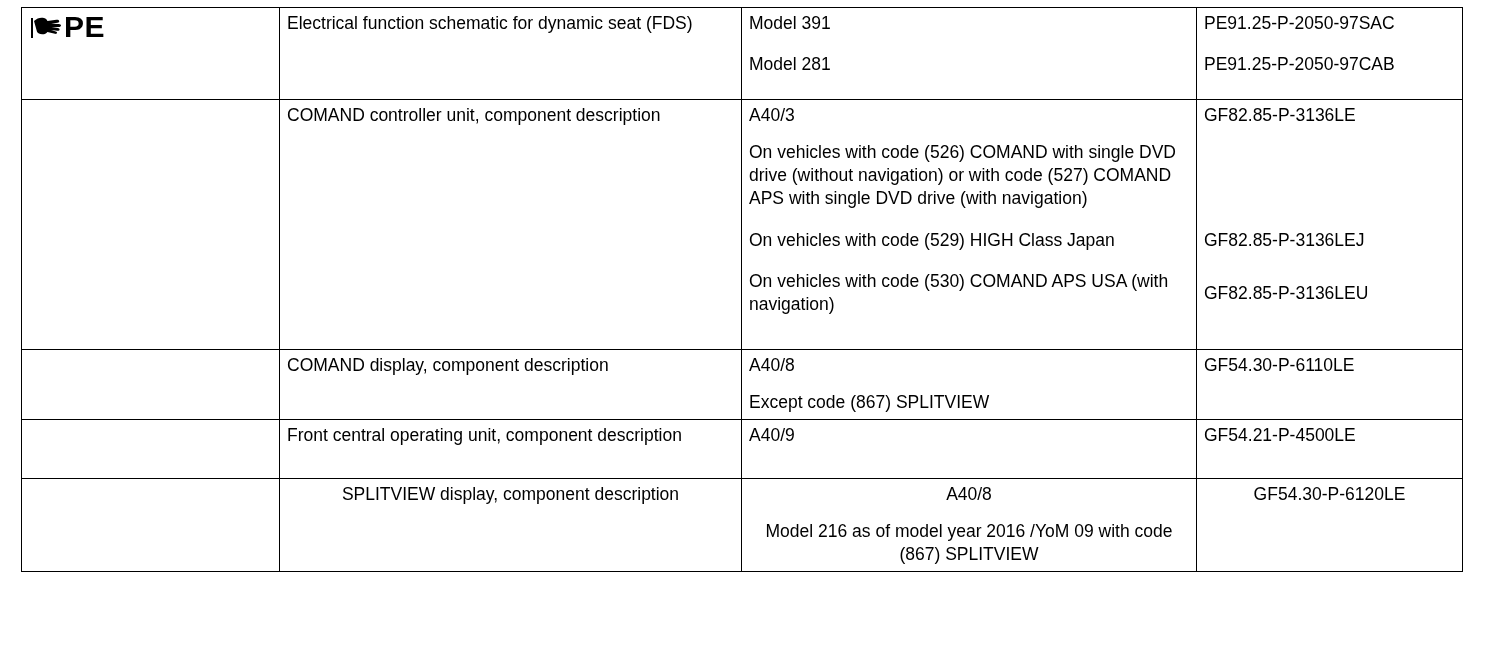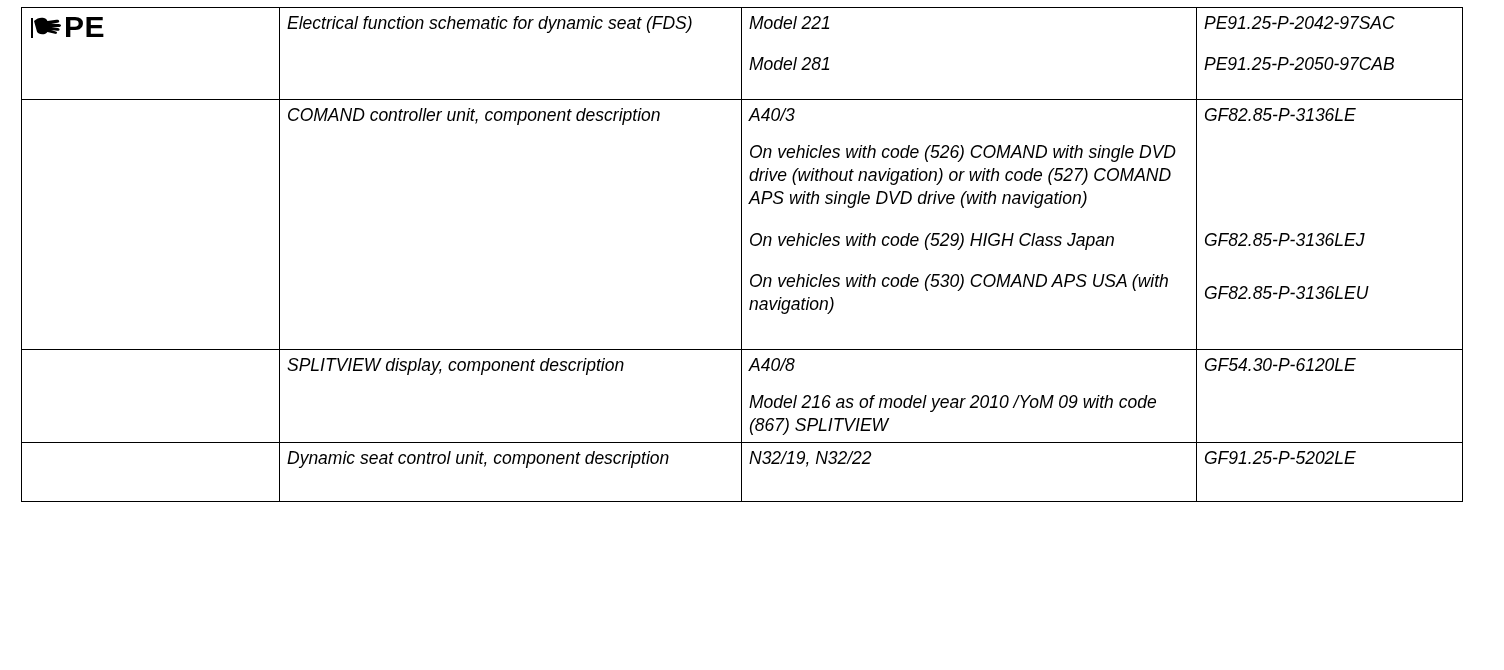--- a/index.html
+++ b/index.html
@@ -75,39 +75,38 @@
     font-size: 30px;
     font-weight: bold;
     letter-spacing: 0.5px;
     line-height: 1;
     font-family: "Liberation Sans", sans-serif;
   }
 
   
   .blk {
     margin: 0;
-    font-style: italic;
   }
   .blk + .blk {
     margin-top: 1.05em;
   }
   .line {
     margin: 0;
     white-space: normal;
   }
   .tight .line + .line {
     margin-top: 14px;
   }
 
   
   tr.r1 td { height: 82px; }
   tr.r2 td { height: 240px; }
   tr.r3 td { height: 48px; }
   tr.r4 td { height: 49px; }
-  tr.r5 td { height: 74px; }
+  tr.r5 td { height: 74px; text-align: center; }
   tr.r6 td { height: 50px; }
   tr.r7 td { height: 49px; }
 </style>
 </head>
 <body>
 
 <div id="sheet">
 
   <table class="doc-table">
     <colgroup>
@@ -136,29 +135,29 @@
             <span class="pe-label">PE</span>
           </div>
         </td>
         <td>
           <div class="blk">
               <div class="line">Electrical function schematic for dynamic seat (FDS)</div>
             </div>
         </td>
         <td>
           <div class="blk tight">
-              <div class="line">Model 221</div>
+              <div class="line">Model 391</div>
             </div>
           <div class="blk tight">
               <div class="line">Model 281</div>
             </div>
         </td>
         <td>
           <div class="blk tight">
-              <div class="line">PE91.25-P-2042-97SAC</div>
+              <div class="line">PE91.25-P-2050-97SAC</div>
             </div>
           <div class="blk tight">
               <div class="line">PE91.25-P-2050-97CAB</div>
             </div>
         </td>
       </tr>
 
       <tr class="r2">
         <td class="mark-cell"></td>
         <td>
@@ -184,58 +183,77 @@
             </div>
           <div class="blk tight" style="margin-top:5.85em;">
               <div class="line">GF82.85-P-3136LEJ</div>
             </div>
           <div class="blk tight" style="margin-top:1.68em;">
               <div class="line">GF82.85-P-3136LEU</div>
             </div>
         </td>
       </tr>
 
-
+      <tr class="r3">
+        <td class="mark-cell"></td>
+        <td>
+          <div class="blk">
+              <div class="line">COMAND display, component description</div>
+            </div>
+        </td>
+        <td>
+          <div class="blk tight">
+            <div class="line">A40/8</div>
+            <div class="line">Except code (867) SPLITVIEW</div>
+          </div>
+        </td>
+        <td>
+          <div class="blk tight">
+              <div class="line">GF54.30-P-6110LE</div>
+            </div>
+        </td>
+      </tr>
+
+      <tr class="r4">
+        <td class="mark-cell"></td>
+        <td>
+          <div class="blk">
+              <div class="line">Front central operating unit, component description</div>
+            </div>
+        </td>
+        <td>
+          <div class="blk tight">
+              <div class="line">A40/9</div>
+            </div>
+        </td>
+        <td>
+          <div class="blk tight">
+              <div class="line">GF54.21-P-4500LE</div>
+            </div>
+        </td>
+      </tr>
 
       <tr class="r5">
         <td class="mark-cell"></td>
         <td>
           <div class="blk">
               <div class="line">SPLITVIEW display, component description</div>
             </div>
         </td>
         <td>
           <div class="blk tight">
             <div class="line">A40/8</div>
-            <div class="line">Model 216 as of model year 2010 /YoM 09 with code (867) SPLITVIEW</div>
+            <div class="line">Model 216 as of model year 2016 /YoM 09 with code (867) SPLITVIEW</div>
           </div>
         </td>
         <td>
           <div class="blk tight">
               <div class="line">GF54.30-P-6120LE</div>
             </div>
         </td>
       </tr>
 
 
-      <tr class="r7">
-        <td class="mark-cell"></td>
-        <td>
-          <div class="blk">
-              <div class="line">Dynamic seat control unit, component description</div>
-            </div>
-        </td>
-        <td>
-          <div class="blk tight">
-              <div class="line">N32/19, N32/22</div>
-            </div>
-        </td>
-        <td>
-          <div class="blk tight">
-              <div class="line">GF91.25-P-5202LE</div>
-            </div>
-        </td>
-      </tr>
 
     </tbody>
   </table>
 
 </div>
 
 </body></html>

